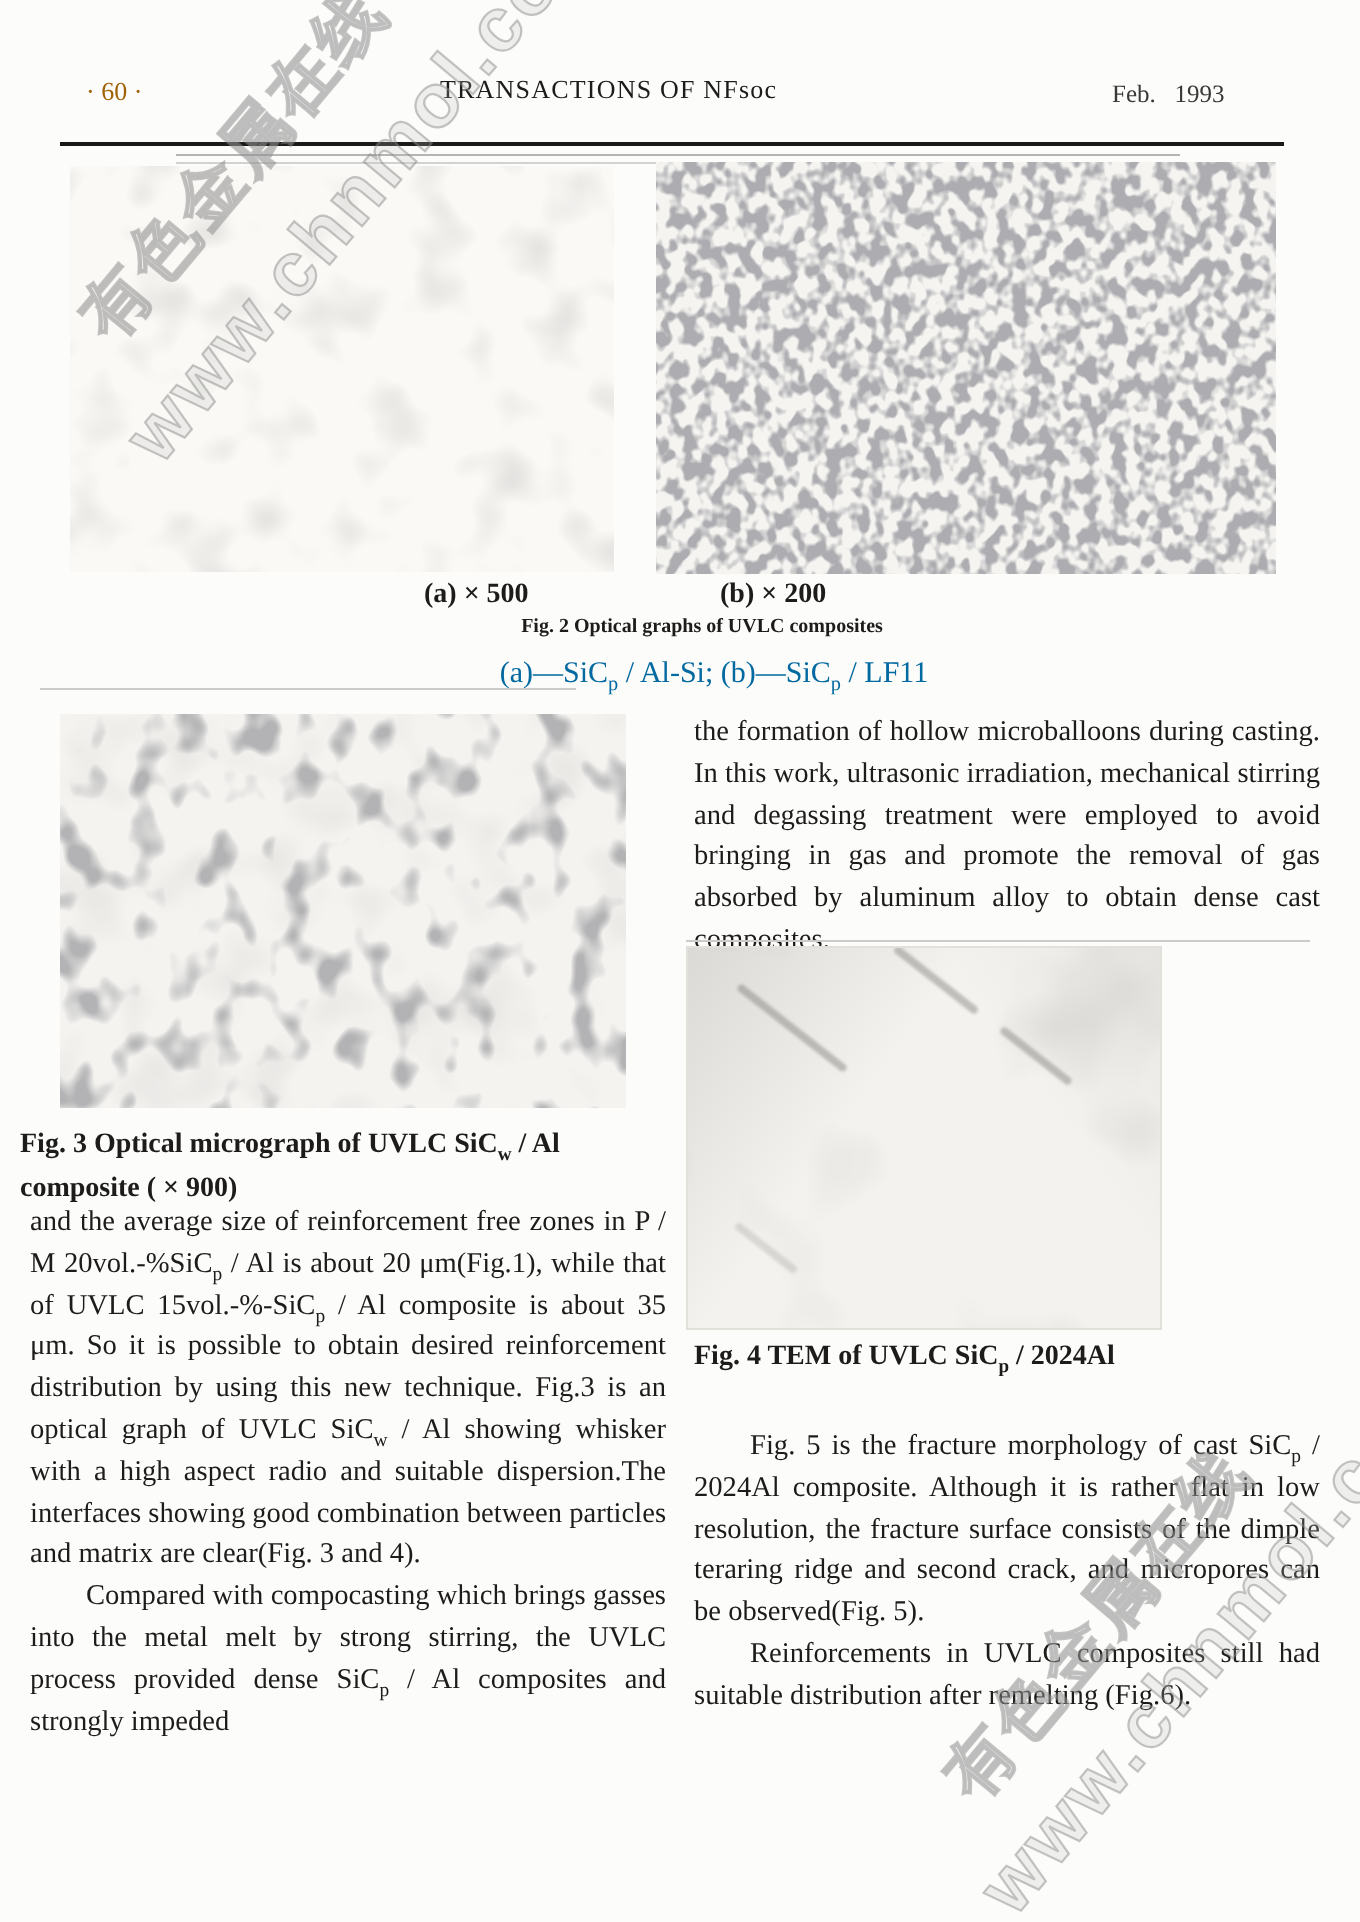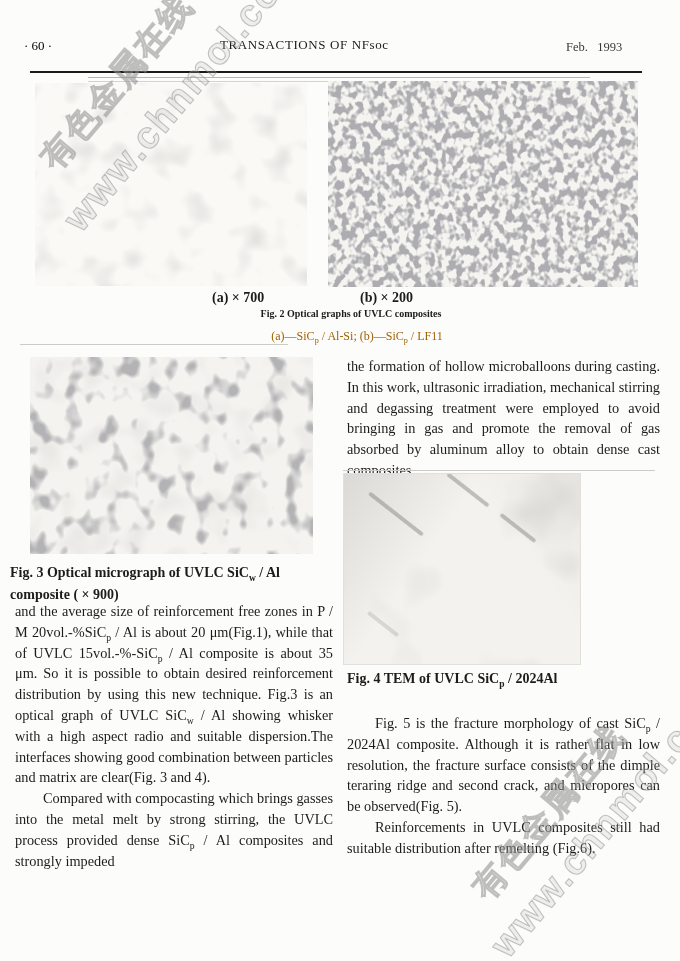--- a/index.html
+++ b/index.html
@@ -5,23 +5,23 @@
   html,body { margin:0; padding:0; background:#e8e8e8; }
   .page {
     position:relative; width:680px; height:961px; margin:0 auto;
     background:#fcfcfa; overflow:hidden;
     font-family:"Liberation Serif", serif; color:#1e1c1a;
   }
   .abs { position:absolute; }
   sub { font-size:0.68em; line-height:0; }
 
   
-  .hdr-num   { left:24px;  top:38px;  font-size:13px; white-space:pre; color:#000000; }
+  .hdr-num   { left:43px;  top:38px;  font-size:13px; white-space:pre; color:#a16207; }
   .hdr-title { left:220px; top:37px;  font-size:13px; font-weight:normal; letter-spacing:0.6px; }
-  .hdr-date  { left:556px; top:40px;  font-size:12.5px; white-space:pre; color:#3a3836;margin-left:10px; }
+  .hdr-date  { left:556px; top:40px;  font-size:12.5px; white-space:pre; color:#3a3836; }
   .rule-black{ left:30px;  top:71px;  width:612px; height:2px; background:#1c1a18; }
   .rule-gray { left:88px;  top:77px;  width:502px; height:3px;
                border-top:1px solid #b5b5b5; border-bottom:1px solid #d2d2d2; }
 
   
   .micro { overflow:hidden; }
   .micro svg { display:block; width:100%; height:100%; }
   #img-a  { left:35px;  top:83px;  width:272px; height:203px; }
   #img-b  { left:328px; top:81px;  width:310px; height:206px; }
   #img-f3 { left:30px;  top:357px; width:283px; height:197px; }
@@ -34,21 +34,21 @@
   .streak { position:absolute; height:4px; background:rgba(105,104,100,0.38);
             border-radius:3px; transform:rotate(38deg); filter:blur(0.7px); }
 
   .artifact-line { background:#cdcbc7; height:1px; }
 
   
   .fig-label { font-weight:bold; font-size:14px; }
   .fig2-caption { left:22px; top:308px; width:658px; text-align:center;
                   font-weight:bold; font-size:10px; }
   .fig2-subcaption { left:34px; top:329px; width:646px; text-align:center;
-                     font-size:12px; color:#a16207; }
+                     font-size:15px; color:#0369a1; }
   .cap-block { text-align:left; font-weight:bold; font-size:14px; line-height:22px; }
 
   
   .col { font-size:14.3px; line-height:20.8px; text-align:justify; }
   .col p { margin:0; }
   .col p.ind { text-indent:28px; }
 
   
   .wm {
     font-family:"Liberation Sans", sans-serif; font-weight:bold;
@@ -104,21 +104,21 @@
       <rect width="100%" height="100%" filter="url(#fa)"></rect>
     </svg>
   </div>
   <div class="abs micro" id="img-b">
     <svg preserveAspectRatio="none">
       <rect width="100%" height="100%" fill="#f5f4f1"></rect>
       <rect width="100%" height="100%" filter="url(#fb)"></rect>
     </svg>
   </div>
 
-  <div class="abs fig-label" style="left:212px; top:290px;">(a) × 700</div>
+  <div class="abs fig-label" style="left:212px; top:290px;">(a) × 500</div>
   <div class="abs fig-label" style="left:360px; top:290px;">(b) × 200</div>
 
   <div class="abs fig2-caption">Fig. 2 Optical graphs of UVLC composites</div>
   <div class="abs fig2-subcaption">(a)—SiC<sub>p</sub> / Al-Si; (b)—SiC<sub>p</sub> / LF11</div>
   <div class="abs artifact-line" style="left:20px; top:344px; width:268px;"></div>
 
   <div class="abs micro" id="img-f3">
     <svg preserveAspectRatio="none">
       <rect width="100%" height="100%" fill="#f4f3f0"></rect>
       <rect width="100%" height="100%" filter="url(#f3a)"></rect>

